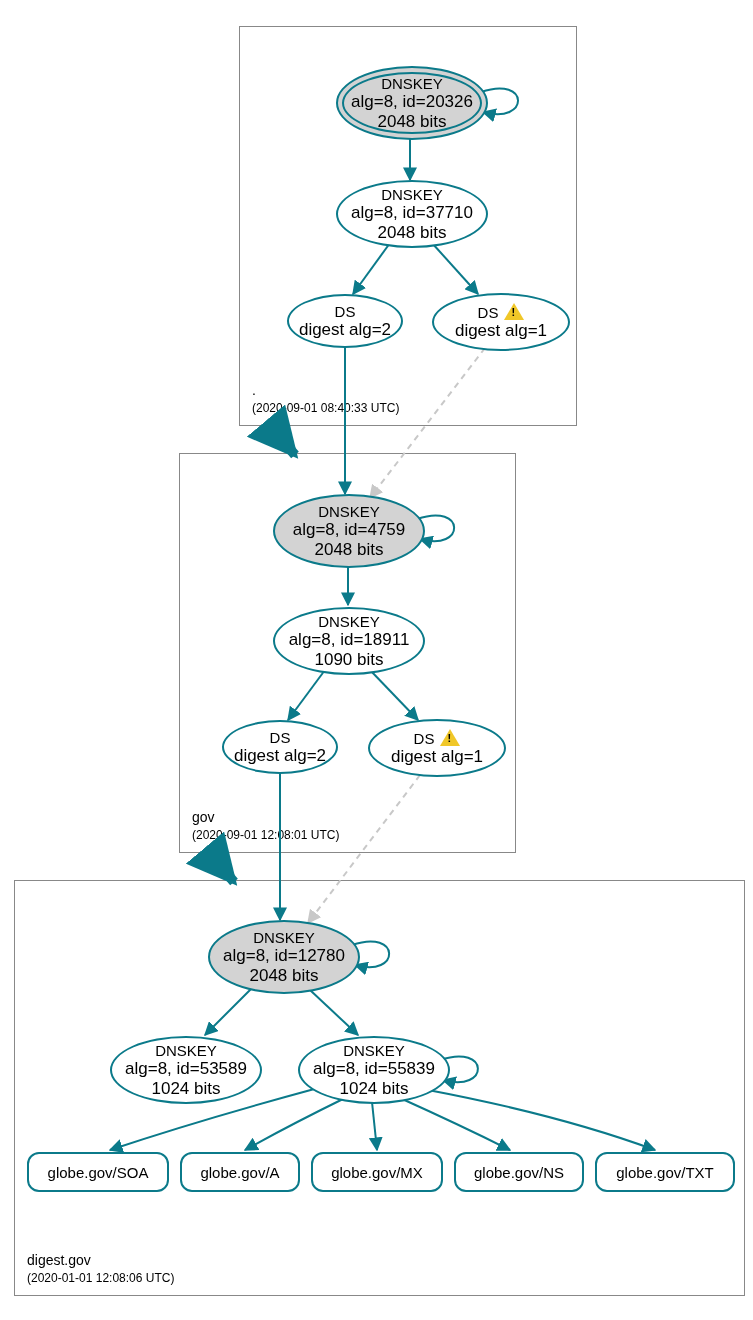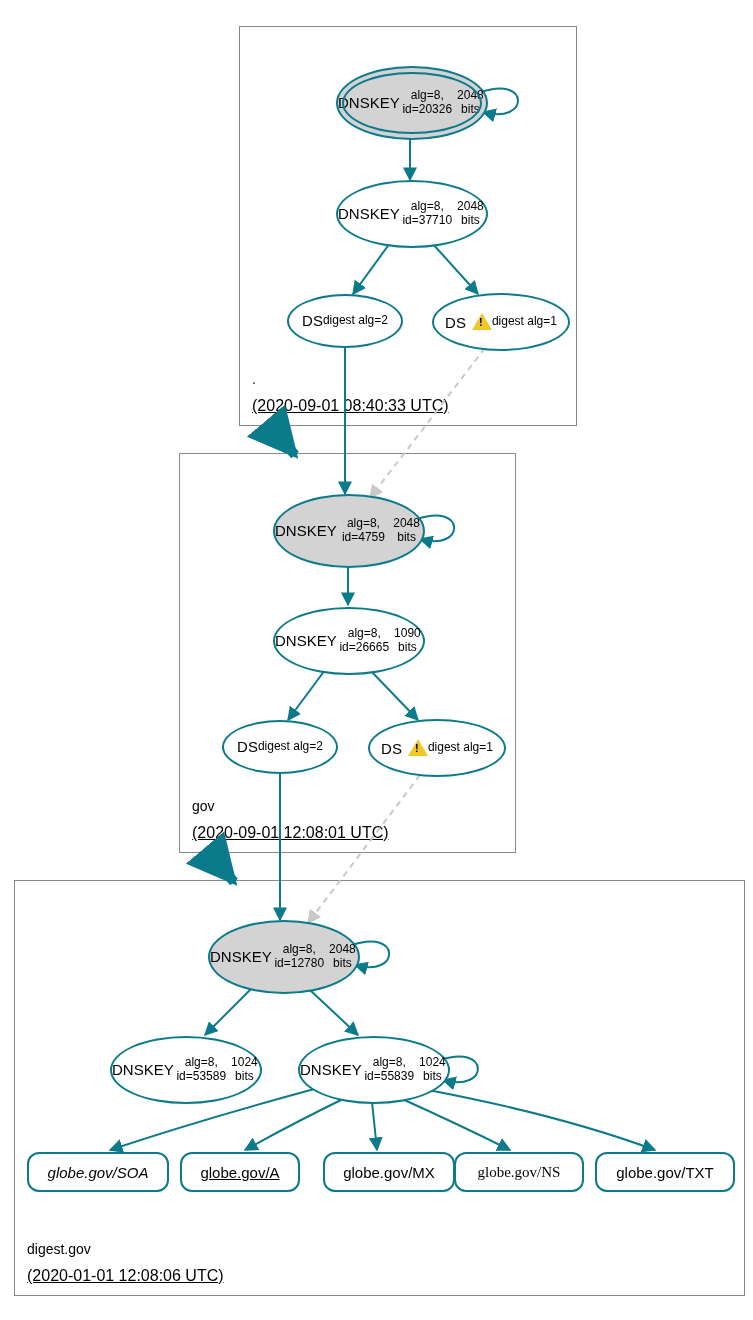--- a/index.html
+++ b/index.html
@@ -15,49 +15,48 @@
     position: absolute;
     border: 1px solid #888;
   }
   .zone-label {
     position: absolute;
     left: 12px;
     bottom: 10px;
     font-size: 14px;
   }
   .zone-label .ts {
-    font-size: 16px;
-    margin-top: 10px;
-    text-decoration: underline;
+    font-size: 12px;
+    margin-top: 3px;
   }
   .node {
     position: absolute;
     border: 2px solid #0b7a8a;
     border-radius: 50%;
     text-align: center;
     display: flex;
-    flex-direction: row;
+    flex-direction: column;
     align-items: center;
     justify-content: center;
     background: #fff;
     line-height: 1.15;
   }
   .node.sep {
     background: #d3d3d3;
   }
   .double-ring::before {
     content: '';
     position: absolute;
     top: 4px; left: 4px; right: 4px; bottom: 4px;
     border: 2px solid #0b7a8a;
     border-radius: 50%;
     pointer-events: none;
   }
   .node .t1 { font-size: 15px; }
-  .node .t2 { font-size: 12px; }
+  .node .t2 { font-size: 17px; }
   .rr-box {
     position: absolute;
     border: 2px solid #0b7a8a;
     border-radius: 12px;
     background: #fff;
     text-align: center;
     display: flex;
     align-items: center;
     justify-content: center;
     font-size: 15px;
@@ -187,21 +186,21 @@
   <div class="t2">digest alg=1</div>
 </div>
 
 <div class="node sep" style="left:273px; top:494px; width:148px; height:70px;">
   <div class="t1">DNSKEY</div>
   <div class="t2">alg=8, id=4759</div>
   <div class="t2">2048 bits</div>
 </div>
 <div class="node" style="left:273px; top:607px; width:148px; height:64px;">
   <div class="t1">DNSKEY</div>
-  <div class="t2">alg=8, id=26665</div>
+  <div class="t2">alg=8, id=18911</div>
   <div class="t2">1090 bits</div>
 </div>
 <div class="node" style="left:222px; top:720px; width:112px; height:50px;">
   <div class="t1">DS</div>
   <div class="t2">digest alg=2</div>
 </div>
 <div class="node" style="left:368px; top:719px; width:134px; height:54px;">
   <div class="t1"><span>DS</span><span class="warn"></span></div>
   <div class="t2">digest alg=1</div>
 </div>
@@ -215,27 +214,27 @@
   <div class="t1">DNSKEY</div>
   <div class="t2">alg=8, id=53589</div>
   <div class="t2">1024 bits</div>
 </div>
 <div class="node" style="left:298px; top:1036px; width:148px; height:64px;">
   <div class="t1">DNSKEY</div>
   <div class="t2">alg=8, id=55839</div>
   <div class="t2">1024 bits</div>
 </div>
 
-<div class="rr-box" style="left:27px; top:1152px; width:138px;font-style:italic;">
+<div class="rr-box" style="left:27px; top:1152px; width:138px;">
     <span>globe.gov/SOA</span>
   </div>
-<div class="rr-box" style="left:180px; top:1152px; width:116px;text-decoration:underline;">
+<div class="rr-box" style="left:180px; top:1152px; width:116px;">
     <span>globe.gov/A</span>
   </div>
-<div class="rr-box" style="left:311px; top:1152px; width:128px;margin-left:12px;">
+<div class="rr-box" style="left:311px; top:1152px; width:128px;">
     <span>globe.gov/MX</span>
   </div>
-<div class="rr-box" style="left:454px; top:1152px; width:126px;font-family:Liberation Serif, serif;">
+<div class="rr-box" style="left:454px; top:1152px; width:126px;">
     <span>globe.gov/NS</span>
   </div>
 <div class="rr-box" style="left:595px; top:1152px; width:136px;justify-content:center;">
     <span>globe.gov/TXT</span>
   </div>
 
 </body></html>

